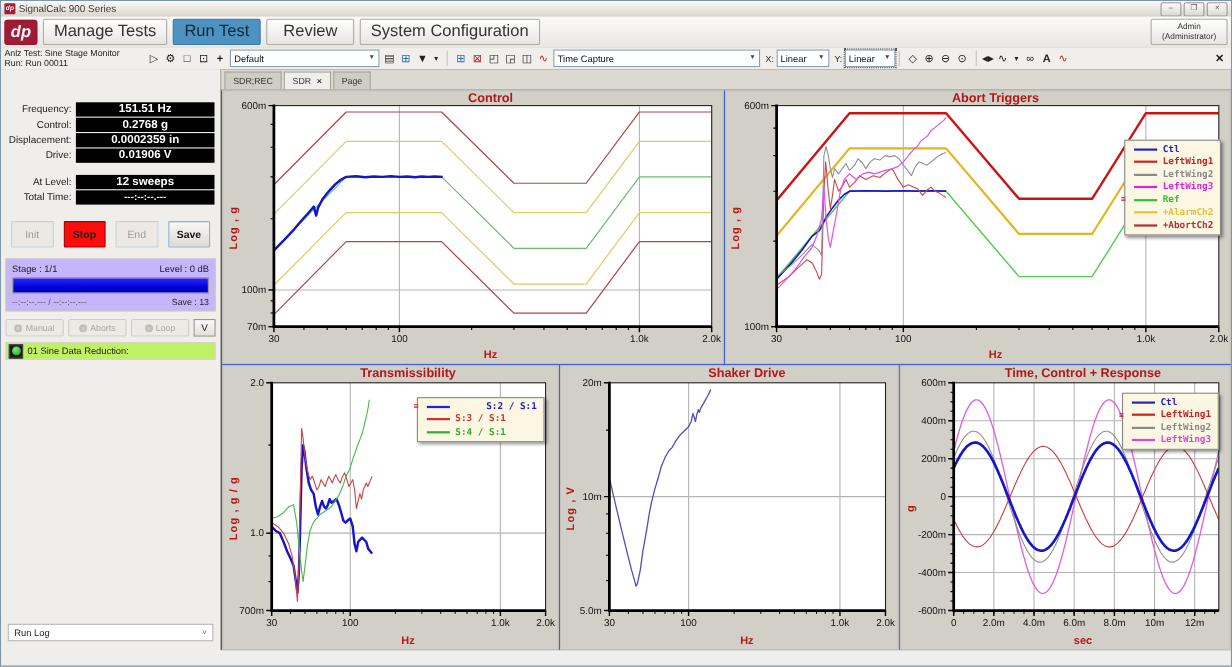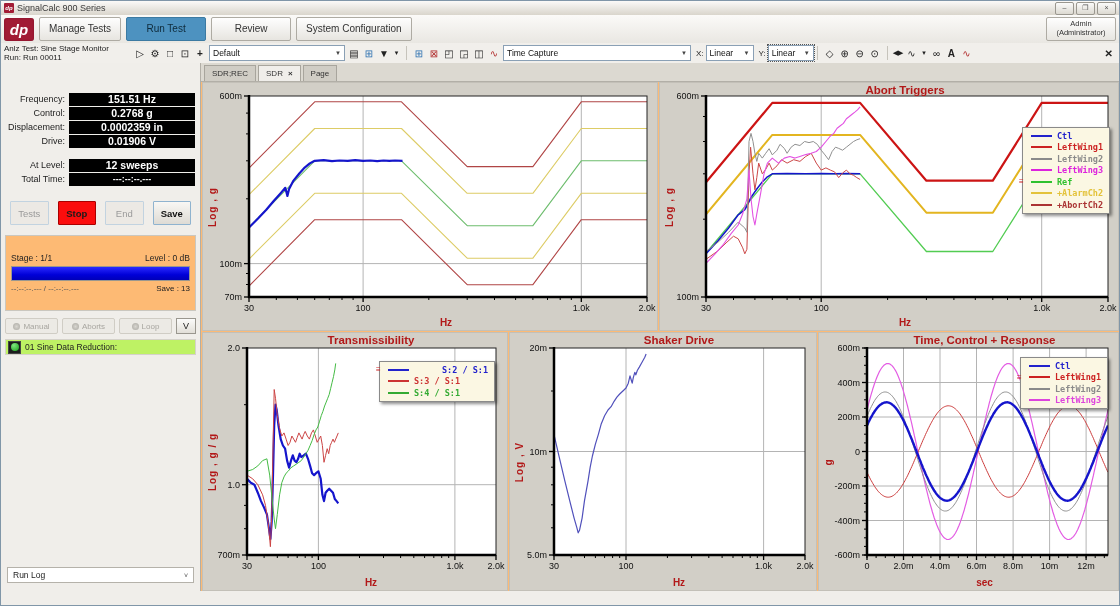--- a/index.html
+++ b/index.html
@@ -9,21 +9,21 @@
   
   .titlebar{position:absolute;left:0;top:0;right:0;height:14px;background:linear-gradient(#fbfaf8,#d9d5cc);border-bottom:1px solid #bab7ae;display:flex;align-items:center;gap:3px;padding:0 3px;}
   .app-ico{width:10px;height:10px;background:#a21c35;color:#fff;font-size:6px;font-weight:bold;font-style:italic;display:flex;align-items:center;justify-content:center;border-radius:1px;}
   .title-text{font-size:9px;color:#3a3a3a;}
   .win-btns{margin-left:auto;display:flex;gap:2px;}
   .win-btn{width:17px;height:11px;border:1px solid #9a978f;border-radius:2px;background:linear-gradient(#fbfbfa,#dcd9d1);font-size:7px;line-height:9px;text-align:center;color:#555;}
 
   
   .navbar{position:absolute;top:14px;left:0;right:0;height:28px;background:linear-gradient(#fbfaf8,#e9e7e2);border-bottom:1px solid #b5b2aa;display:flex;align-items:center;gap:5px;padding:0 3px;}
   .logo{width:30px;height:23px;background:#a11b34;border-radius:3px;color:#fff;font-style:italic;font-weight:bold;font-size:15px;display:flex;align-items:center;justify-content:center;box-shadow:inset 0 0 2px #7c1126;}
-  .nav-tab{height:22px;min-width:60px;padding:0 9px;border:1px solid #aeaba3;border-radius:2px;background:linear-gradient(#fefefe,#e7e5e0);font-size:10px;color:#333;display:flex;align-items:center;justify-content:center;text-align:center;line-height:1.05;}
+  .nav-tab{height:22px;min-width:60px;padding:0 9px;border:1px solid #aeaba3;border-radius:2px;background:linear-gradient(#fefefe,#e7e5e0);font-size:15px;color:#333;display:flex;align-items:center;justify-content:center;text-align:center;line-height:1.05;}
   .nav-tab.active{background:#4d92c0;border-color:#3c7aa2;color:#0e2a3a;}
   .user-btn{margin-left:auto;height:22px;min-width:58px;border:1px solid #aeaba3;border-radius:2px;background:linear-gradient(#fefefe,#e7e5e0);font-size:7.5px;color:#333;display:flex;flex-direction:column;align-items:center;justify-content:center;line-height:1.15;padding:0 5px;}
 
   
   .toolbar{position:absolute;top:42px;left:0;right:0;height:20px;background:#f1efeb;border-bottom:1px solid #c6c3bb;display:flex;align-items:center;font-size:8px;color:#222;}
   .tb-left{width:127px;display:flex;flex-direction:column;justify-content:center;padding-left:3px;line-height:9px;}
   .ico-group{display:flex;align-items:center;gap:1px;margin:0 2px;}
   .tb-ico{min-width:14px;height:15px;display:flex;align-items:center;justify-content:center;font-size:10px;color:#222;}
   .combo{height:14px;background:#fff;border:1px solid #8aa0b5;display:flex;align-items:center;font-size:8.5px;padding:0 3px;color:#111;}
   .combo .arrow{margin-left:auto;font-size:6px;color:#444;padding-left:4px;}
@@ -34,41 +34,41 @@
   .sidebar{position:absolute;left:0;top:62px;width:200px;bottom:14px;background:#f0eeea;border-right:1px solid #b2afa7;padding-top:28px;box-sizing:border-box;}
   .readout{display:flex;align-items:center;margin:2px 5px 2px 0;height:12px;}
   .readout .lb{flex:0 0 64px;text-align:right;font-size:9px;padding-right:4px;color:#222;}
   .readout .val{flex:1;background:#000;color:#fff;font-weight:bold;font-size:10.5px;text-align:center;height:13px;line-height:13px;}
   .gap{height:8px;}
   .btn-row{display:flex;gap:9px;margin:16px 9px 0 9px;}
   .btn{flex:1;height:22px;border:1px solid #8fb3cf;border-radius:1px;background:linear-gradient(#f8f7f4,#dedbd4);font-size:9.5px;display:flex;align-items:center;justify-content:center;color:#111;}
   .btn.disabled{color:#9a9a9a;border-color:#c2d3e0;background:#ece9e4;}
   .btn.stop{background:#fb0d0d;border-color:#a00;color:#1a1a1a;font-weight:bold;}
   .btn.save{font-weight:bold;}
-  .stage-box{margin:10px 4px 0;border:1px solid #cac7bf;background:#fdba74;padding:17px 5px;}
+  .stage-box{margin:10px 4px 0;border:1px solid #cac7bf;background:#c4b5fd;padding:3px 5px;}
   .stage-row{display:flex;justify-content:space-between;font-size:8.5px;color:#222;}
   .pbar{height:13px;margin:3px 0;border:1px solid #9a978f;background:linear-gradient(#2a2aff 0%,#0000d8 60%,#0000b8 100%);}
   .stage-foot{display:flex;justify-content:space-between;font-size:8px;color:#555;}
   .stage-foot .sv{color:#222;}
   .aux-row{display:flex;gap:4px;margin:7px 4px 0;}
   .aux-btn{flex:1;height:14px;border:1px solid #d0cdc5;border-radius:2px;background:#eceae5;color:#a8a6a0;font-size:8px;display:flex;align-items:center;justify-content:center;gap:3px;}
   .aux-dot{width:7px;height:7px;border-radius:50%;background:radial-gradient(#d8d6d0,#a8a6a0);}
   .v-btn{flex:0 0 18px;height:14px;border:1px solid #9a978f;background:linear-gradient(#fbfbfa,#e2dfd8);color:#222;font-size:9px;display:flex;align-items:center;justify-content:center;}
   .task-row{margin:5px 4px 0;height:14px;border:1px solid #d5d2ca;background:#bef264;display:flex;align-items:center;gap:4px;padding:0 2px;font-size:8.5px;color:#222;}
   .task-led{width:11px;height:11px;background:#1c1c1c;border:1px solid #444;display:flex;align-items:center;justify-content:center;}
   .task-led i{width:8px;height:8px;border-radius:50%;background:radial-gradient(circle at 35% 30%,#7fe87f,#19a019);}
   .runlog{position:absolute;left:6px;right:6px;bottom:8px;height:14px;background:#fff;border:1px solid #b5b2aa;display:flex;align-items:center;font-size:8.5px;color:#222;padding:0 5px;}
   .runlog .arrow{margin-left:auto;font-size:7px;color:#555;}
 
   
   .statusbar{position:absolute;left:0;right:0;bottom:0;height:14px;background:#d8d5cd;border-top:1px solid #b2afa7;}
   .status-tab{position:absolute;left:4px;top:1px;height:11px;border:1px solid #a8a59d;border-bottom:none;background:#e6e4de;font-size:8px;color:#333;padding:0 7px;line-height:11px;}
 
   
-  .content{position:absolute;left:200px;top:62px;right:0;bottom:14px;background:#fdba74;}
+  .content{position:absolute;left:200px;top:62px;right:0;bottom:14px;background:#1d4ed8;}
   .doc-tabs{height:18px;display:flex;align-items:flex-end;background:#dcd9d1;border-bottom:1px solid #b2afa7;padding-left:3px;gap:2px;}
   .doc-tab{height:15px;border:1px solid #a8a59d;border-bottom:none;background:#d0cdc5;font-size:8px;color:#333;padding:0 7px;display:flex;align-items:center;gap:5px;}
   .doc-tab.active{background:#f0eeea;}
   .doc-tab .x{font-size:8px;color:#333;font-weight:bold;}
   .charts{position:absolute;left:0;right:0;top:18px;bottom:0;}
   .chart-panel{position:absolute;background:#d2cfc7;border:1px solid #c3c0b8;box-sizing:border-box;}
   .chart-panel[data-chart="0"]{left:1px;top:1px;width:456px;height:249px;}
   .chart-panel[data-chart="1"]{left:458px;top:1px;width:460px;height:249px;}
   .chart-panel[data-chart="2"]{left:1px;top:251px;width:306px;height:259px;}
   .chart-panel[data-chart="3"]{left:308px;top:251px;width:308px;height:259px;}
@@ -195,21 +195,21 @@
     <div class="gap"></div>
     <div class="readout">
       <span class="lb">At Level:</span>
       <span class="val">12 sweeps</span>
     </div>
     <div class="readout">
       <span class="lb">Total Time:</span>
       <span class="val" style="font-size:9px">---:--:--.---</span>
     </div>
     <div class="btn-row">
-      <div class="btn disabled">Tests</div>
+      <div class="btn disabled">Init</div>
       <div class="btn stop">Stop</div>
       <div class="btn disabled">End</div>
       <div class="btn save">Save</div>
     </div>
     <div class="stage-box">
       <div class="stage-row">
         <span>Stage :  1/1</span>
         <span>Level :  0 dB</span>
       </div>
       <div class="pbar"></div>
@@ -253,20 +253,21 @@
       <div class="doc-tab active">
           <span>SDR</span>
           <span class="x">×</span>
         </div>
       <div class="doc-tab">
           <span>Page</span>
         </div>
     </div>
     <div class="charts">
       <div class="chart-panel" data-chart="0">
+        <div class="chart-title">Control</div>
         <div class="y-axis-label">Log , g</div>
         <div class="x-axis-label">Hz</div>
         <svg class="plot" width="454" height="247" viewBox="0 0 454 247">
             <rect x="46" y="13" width="398" height="201" fill="#ffffff" stroke="none"></rect>
             <line x1="160.1" y1="13" x2="160.1" y2="214" stroke="#b4b4b4" stroke-width="1"></line>
             <line x1="378.3" y1="13" x2="378.3" y2="214" stroke="#b4b4b4" stroke-width="1"></line>
             <line x1="46" y1="180.6" x2="444" y2="180.6" stroke="#b4b4b4" stroke-width="1"></line>
             <clipPath id="clip0">
               <rect x="46" y="13" width="398" height="201"></rect>
             </clipPath>

